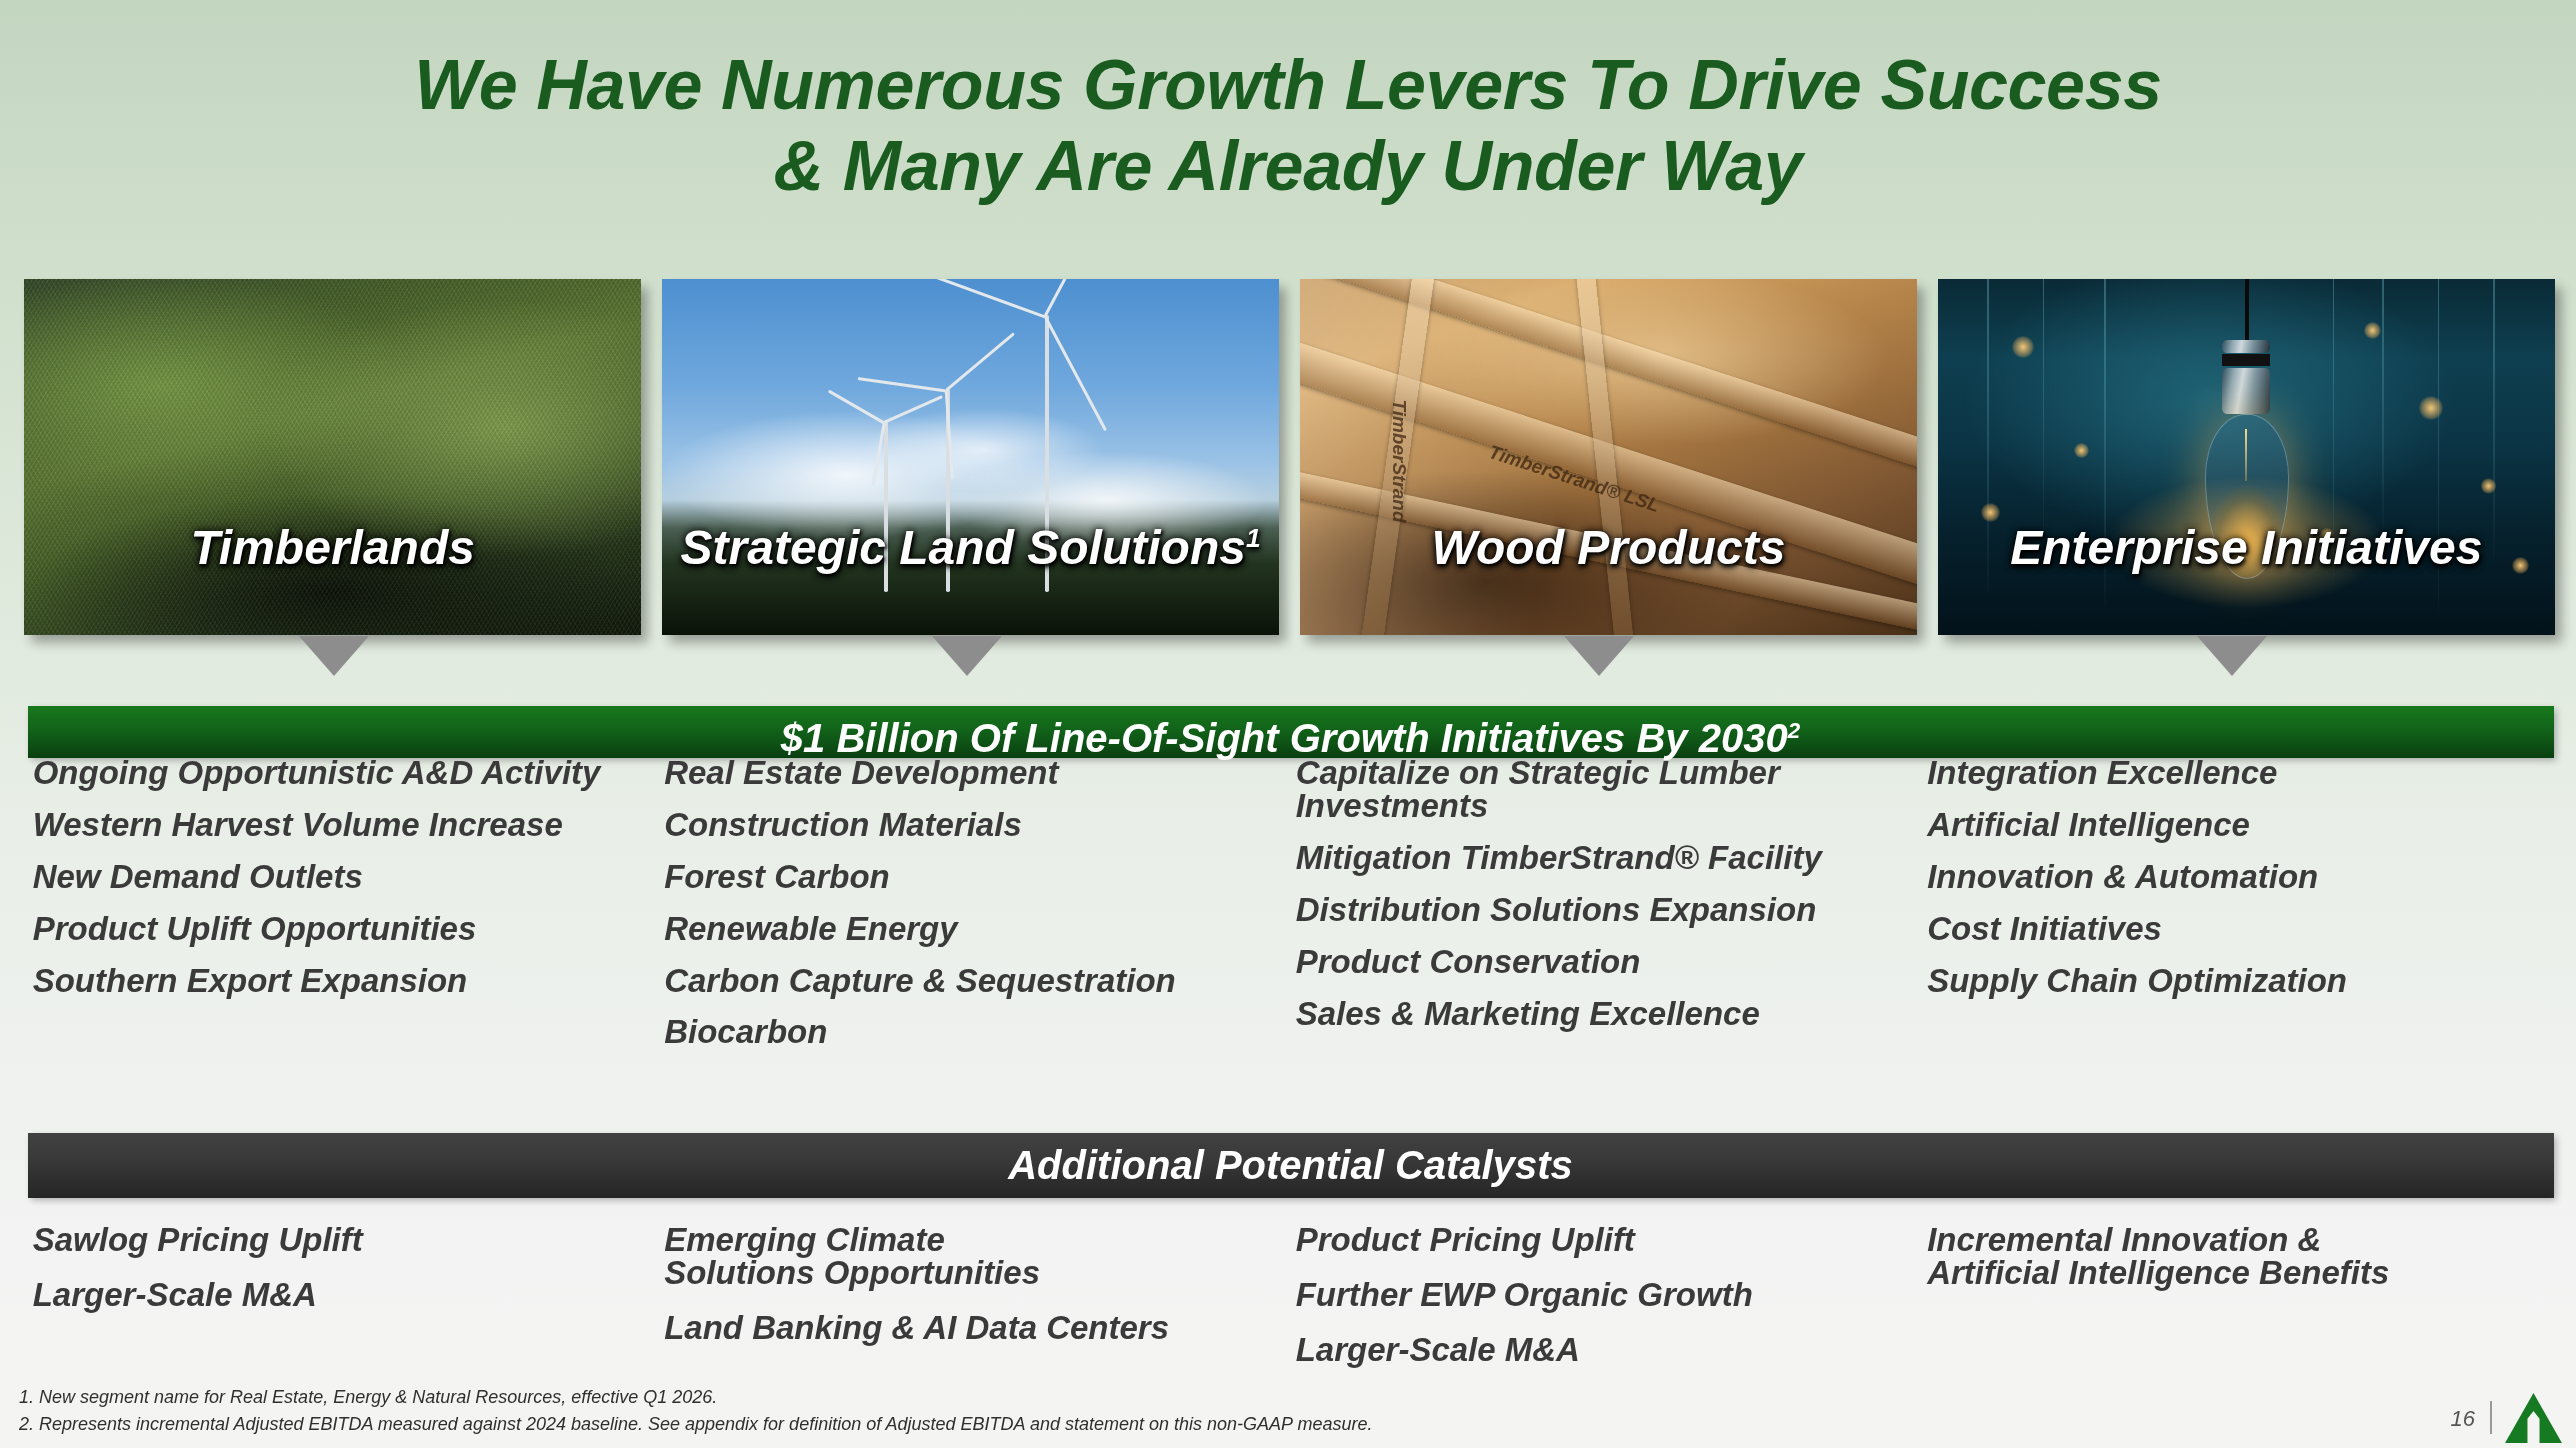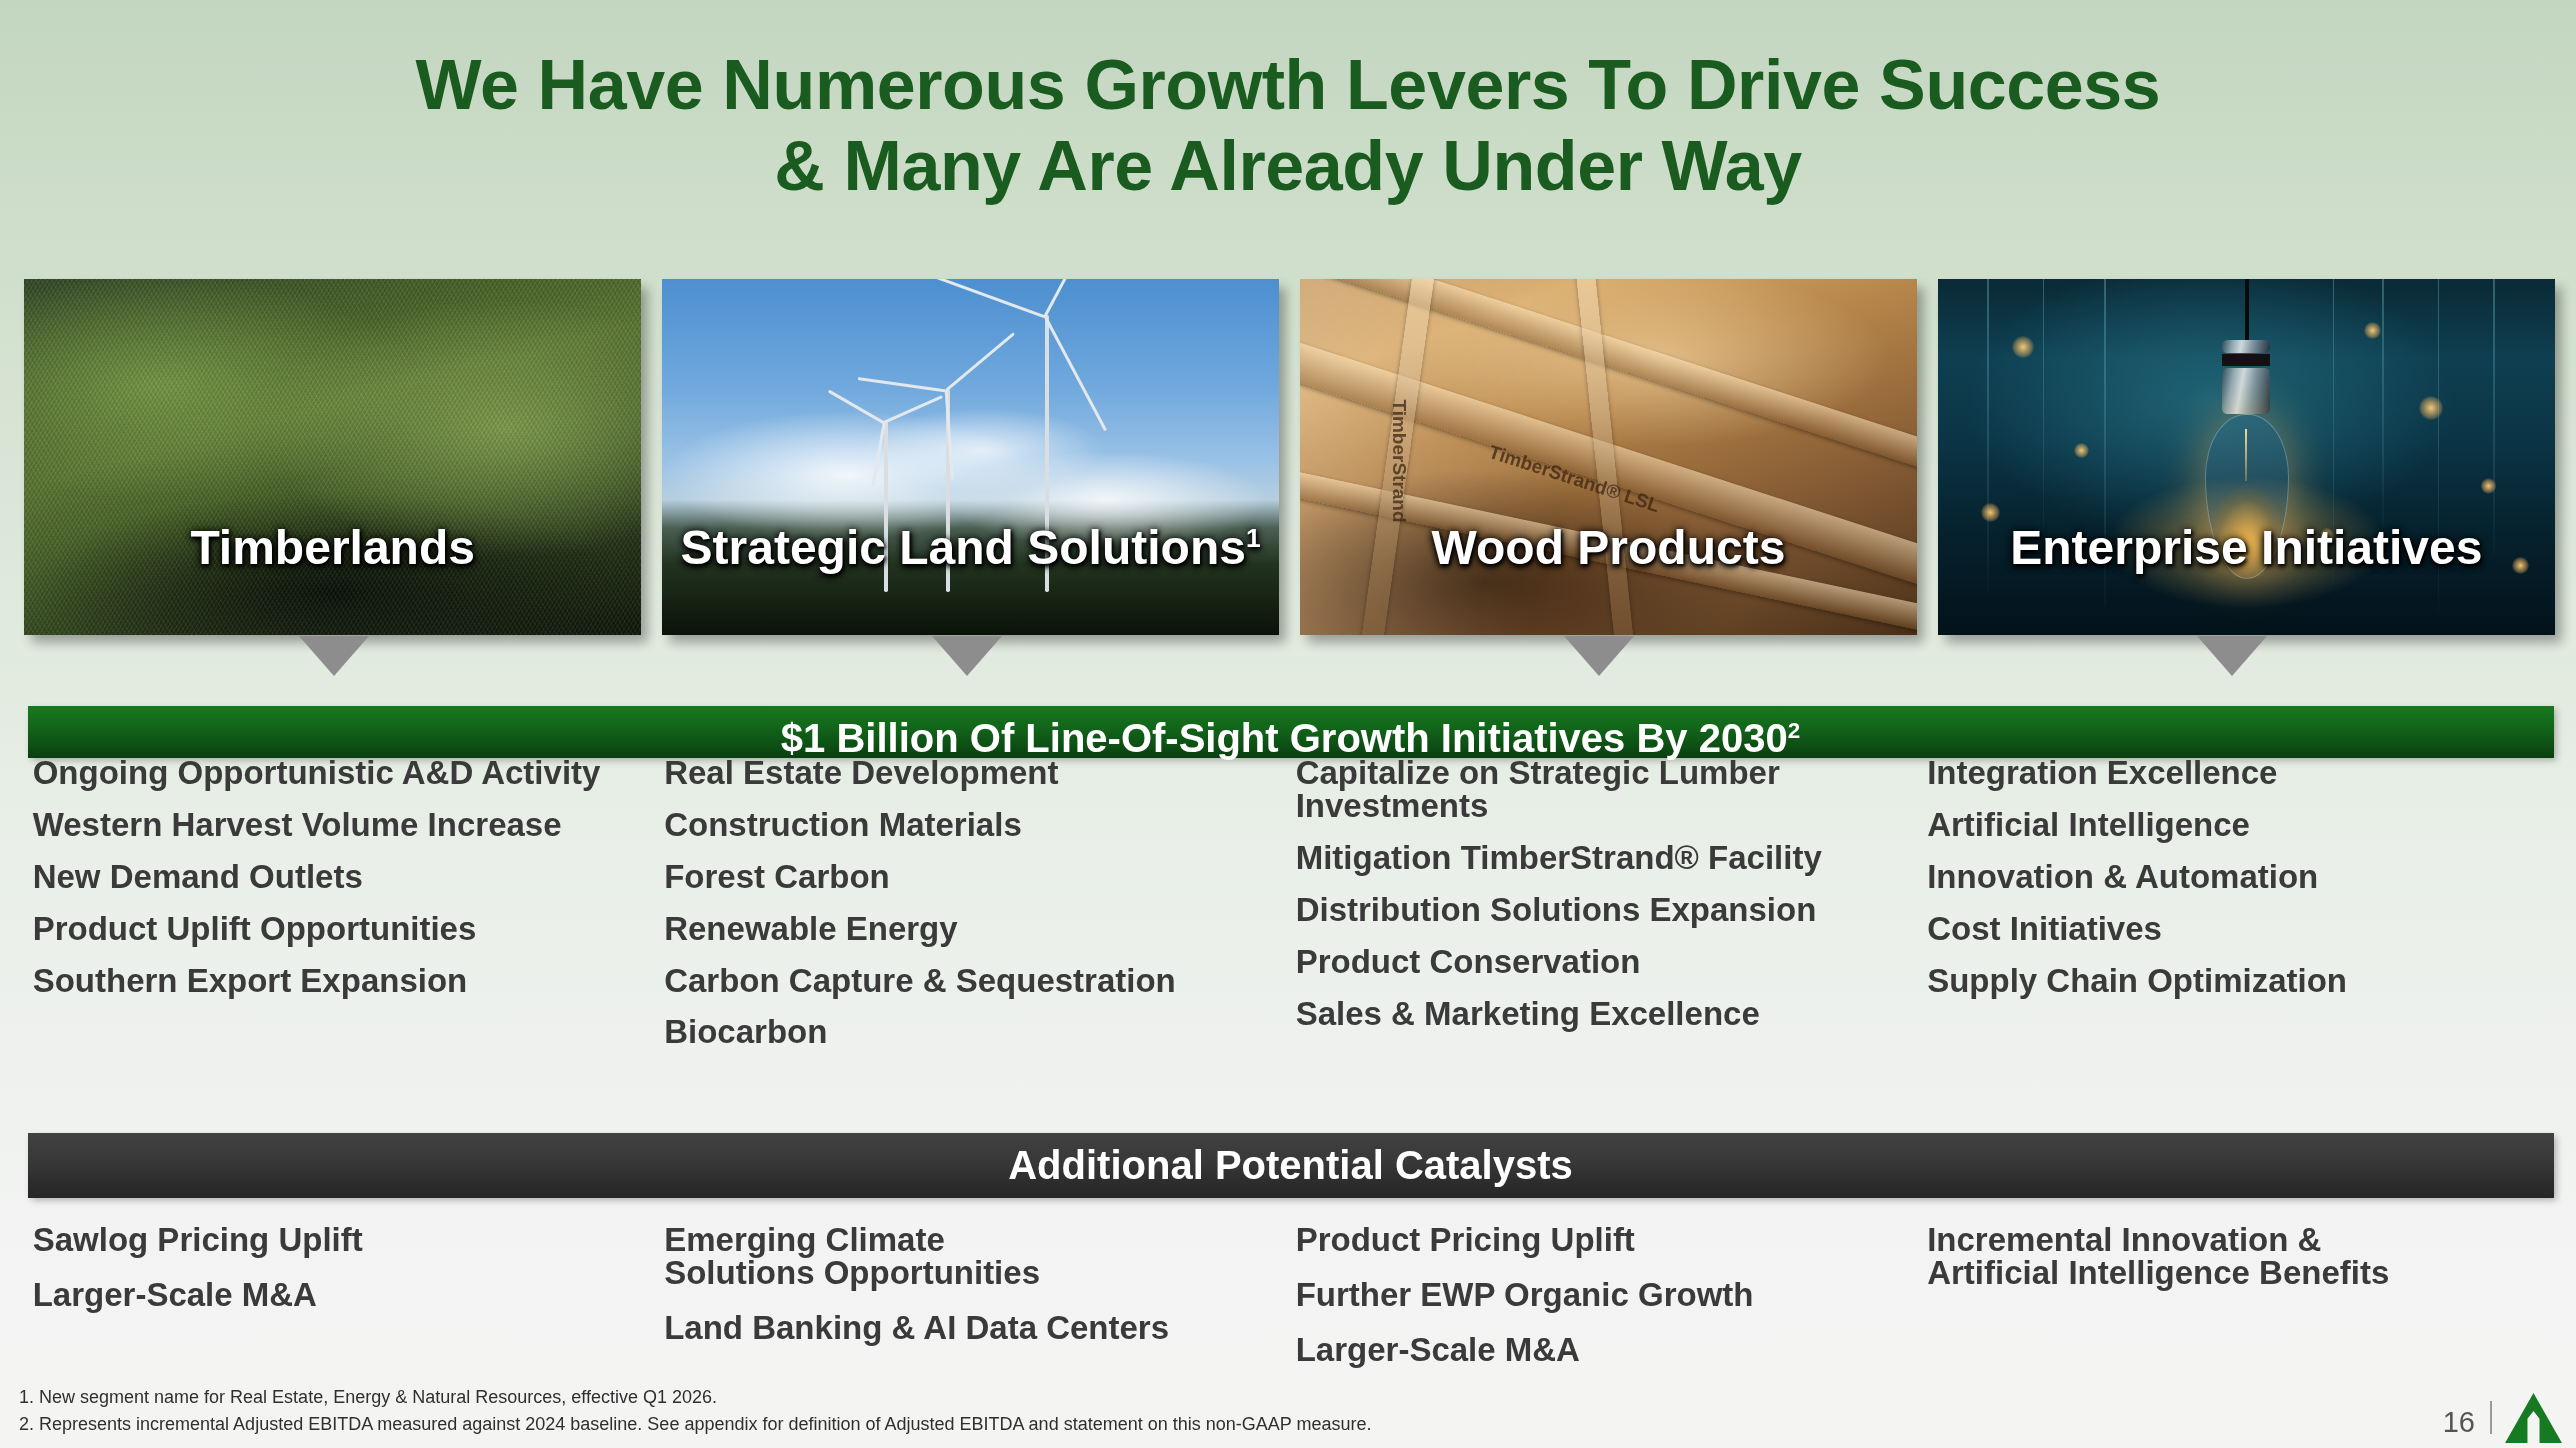--- a/index.html
+++ b/index.html
@@ -9,20 +9,21 @@
   }
   body {
     font-family: "Liberation Sans", sans-serif;
   }
   .slide {
     position: relative;
     width: 2576px;
     height: 1449px;
     overflow: hidden;
     background: linear-gradient(to bottom, #c3d6c0 0%, #cdddc9 14%, #dde8da 38%, #e9efe8 58%, #eef1ee 72%, #f2f3f2 85%, #f4f4f3 100%);
+    font-style: italic;
   }
 
   
   .title {
     position: absolute;
     left: 0;
     top: 45px;
     width: 2576px;
     text-align: center;
     color: #1a5b1f;
@@ -230,21 +231,21 @@
     font-size: 18px;
     line-height: 1.52;
   }
 
   
   .pagenum {
     position: absolute;
     right: 101px;
     top: 1406px;
     color: #555555;
-    font-size: 29px;
+    font-size: 22px;
   }
   .divider {
     position: absolute;
     right: 84px;
     top: 1401px;
     width: 1.7px;
     height: 33px;
     background: #9a9a9a;
   }
   .logo {

